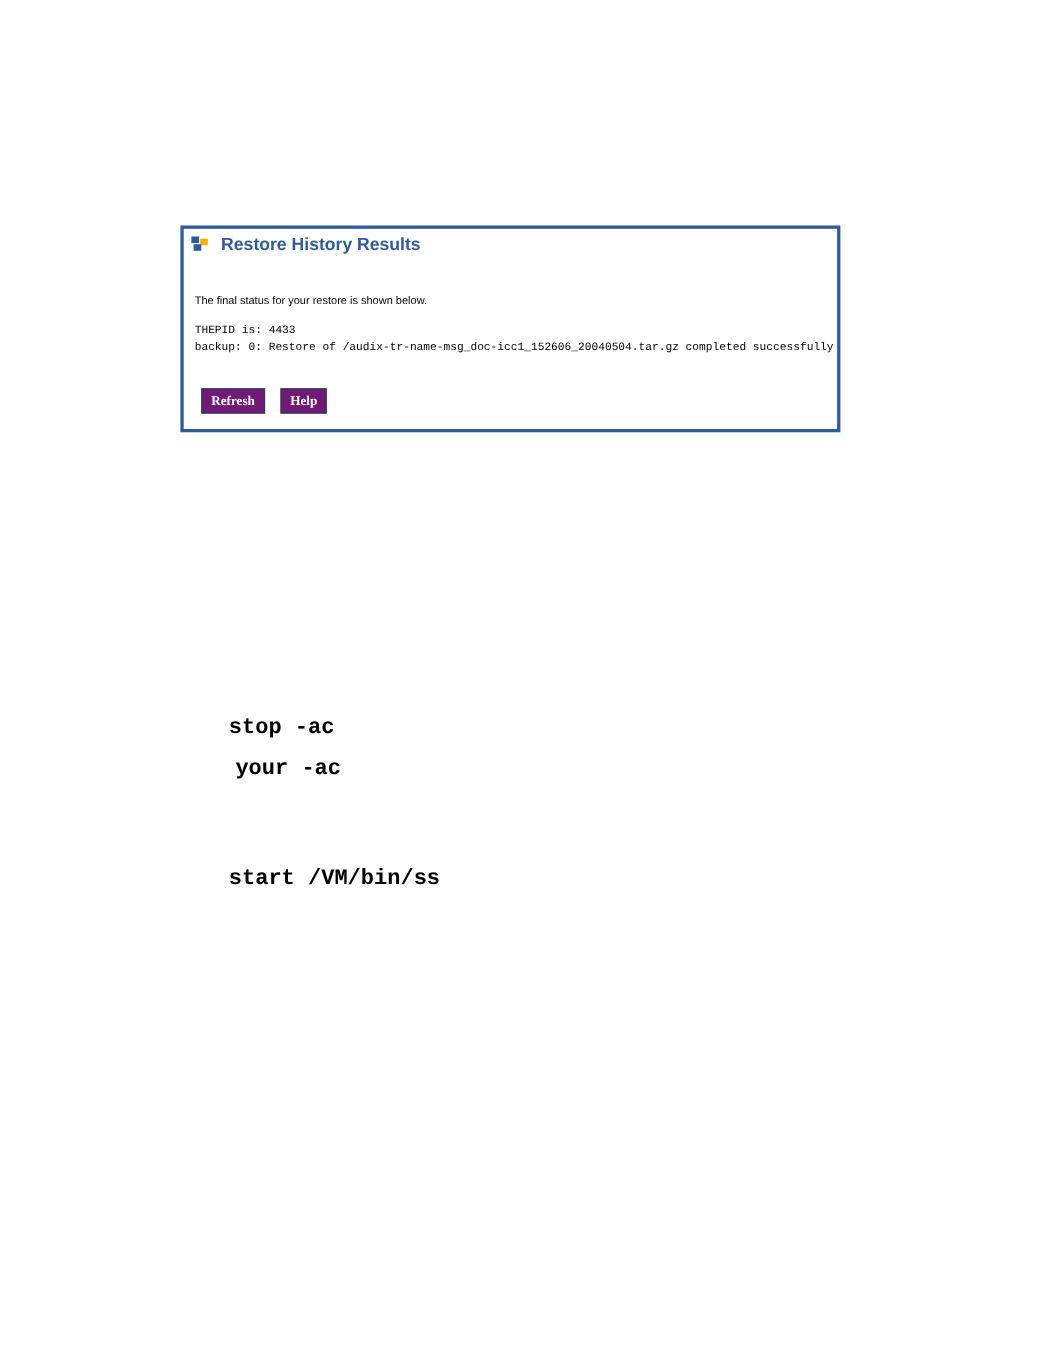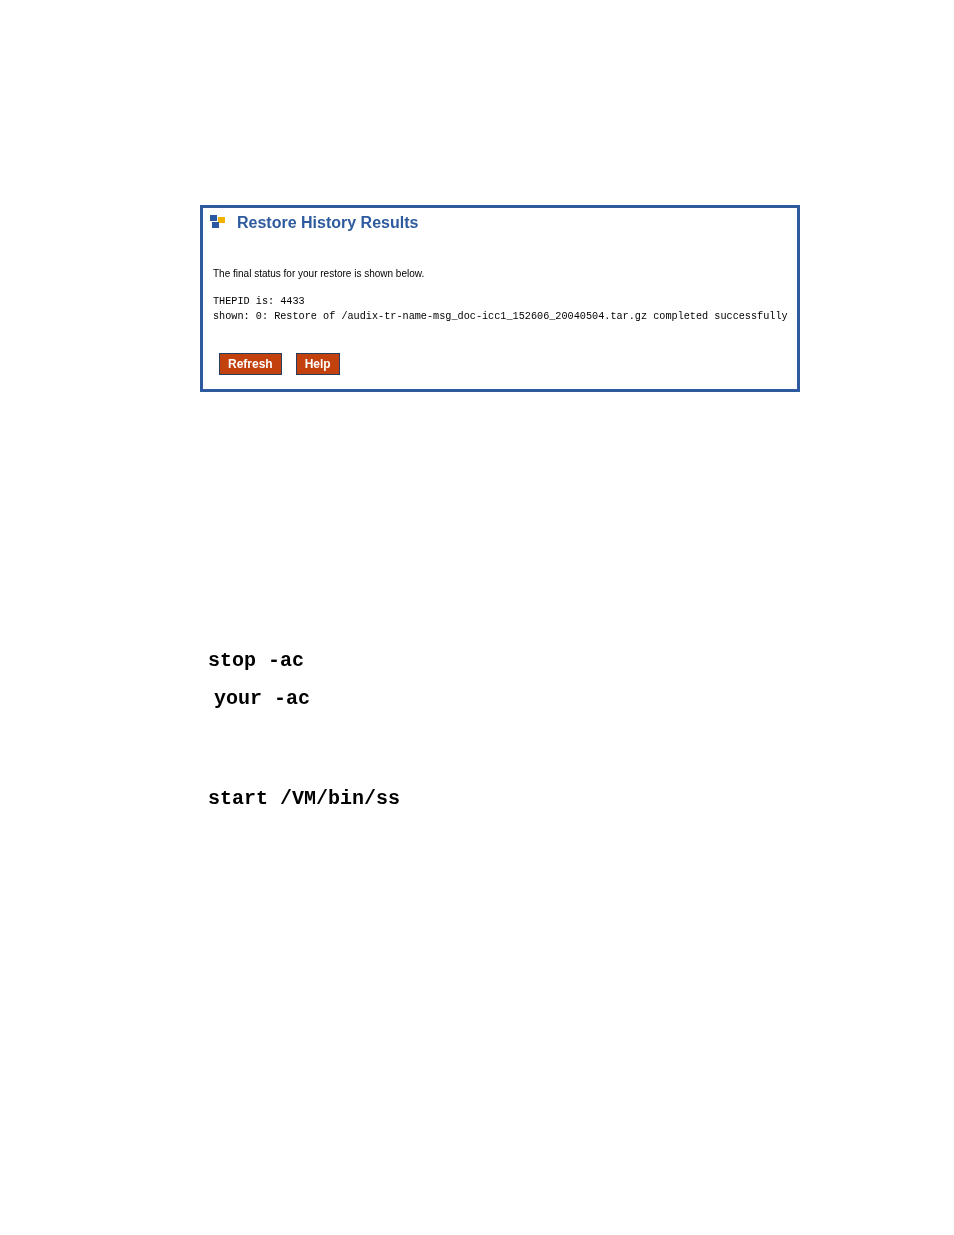--- a/index.html
+++ b/index.html
@@ -1,25 +1,25 @@
 <!DOCTYPE html>
 <html><head>
 <meta charset="utf-8">
 <style>
   html,body{margin:0;padding:0;background:#fff;font-family:Arial,Helvetica,sans-serif;color:#000;width:954px}
   .page{width:954px;height:1235px;position:relative;box-sizing:border-box;padding:0 90px}
-  .panel-wrap{margin-top:205px;margin-left:110px;width:600px}
+  .panel-wrap{margin-top:205px;margin-left:74px;width:600px}
   .panel{border:3px solid #2e5b9e;background:#fff;padding:4px 0 12px 0}
   .panel-header{display:flex;align-items:center;gap:10px;padding:2px 8px 2px 6px}
   .panel-title{color:#2e5b9e;font-weight:700;font-size:16px}
   .panel-body{padding:6px 10px 0 10px}
   .desc{font-family:Liberation Sans, sans-serif;font-size:10px;margin:28px 0 16px 0;color:#000}
   .mono{font-family:"Courier New",Courier,monospace;font-size:10.2px;line-height:1.45;white-space:pre;color:#000;margin:0 0 18px 0}
   .btnrow{display:flex;gap:14px;margin:28px 0 2px 6px}
-  .btn{background:#c2410c;border:1px solid #243f66;color:#fff;font-size:12px;font-weight:700;padding:3px 8px;cursor:pointer;font-family:Liberation Sans, sans-serif}
+  .btn{background:#701a75;border:1px solid #243f66;color:#fff;font-size:12px;font-weight:700;padding:3px 8px;cursor:pointer;font-family:Liberation Serif, serif}
   .commands{margin-top:250px;margin-left:118px;font-family:"Courier New",Courier,monospace;font-weight:700;font-size:20px;line-height:1.9}
   .cmd3{margin-top:62px}
   
   .flag-icon{width:18px;height:18px;position:relative;display:inline-block}
   .flag-icon svg{display:block}
 </style>
 </head>
 <body>
 
 <div class="page">
@@ -32,21 +32,21 @@
             <rect x="1" y="1" width="7" height="6" fill="#2c5aa0"></rect>
             <rect x="9" y="3" width="7" height="6" fill="#f0b400"></rect>
             <rect x="3" y="8" width="7" height="6" fill="#2c5aa0"></rect>
           </svg>
         </span>
         <span class="panel-title">Restore History Results</span>
       </div>
       <div class="panel-body">
         <div class="desc">The final status for your restore is shown below.</div>
         <pre class="mono"><span>THEPID is: 4433</span>
-<span>shown: 0: Restore of /audix-tr-name-msg_doc-icc1_152606_20040504.tar.gz completed successfully</span></pre>
+<span>backup: 0: Restore of /audix-tr-name-msg_doc-icc1_152606_20040504.tar.gz completed successfully</span></pre>
         <div class="btnrow">
           <button class="btn">Refresh</button>
           <button class="btn">Help</button>
         </div>
       </div>
     </div>
   </div>
 
   <div class="commands">
     <div>stop -ac</div>

